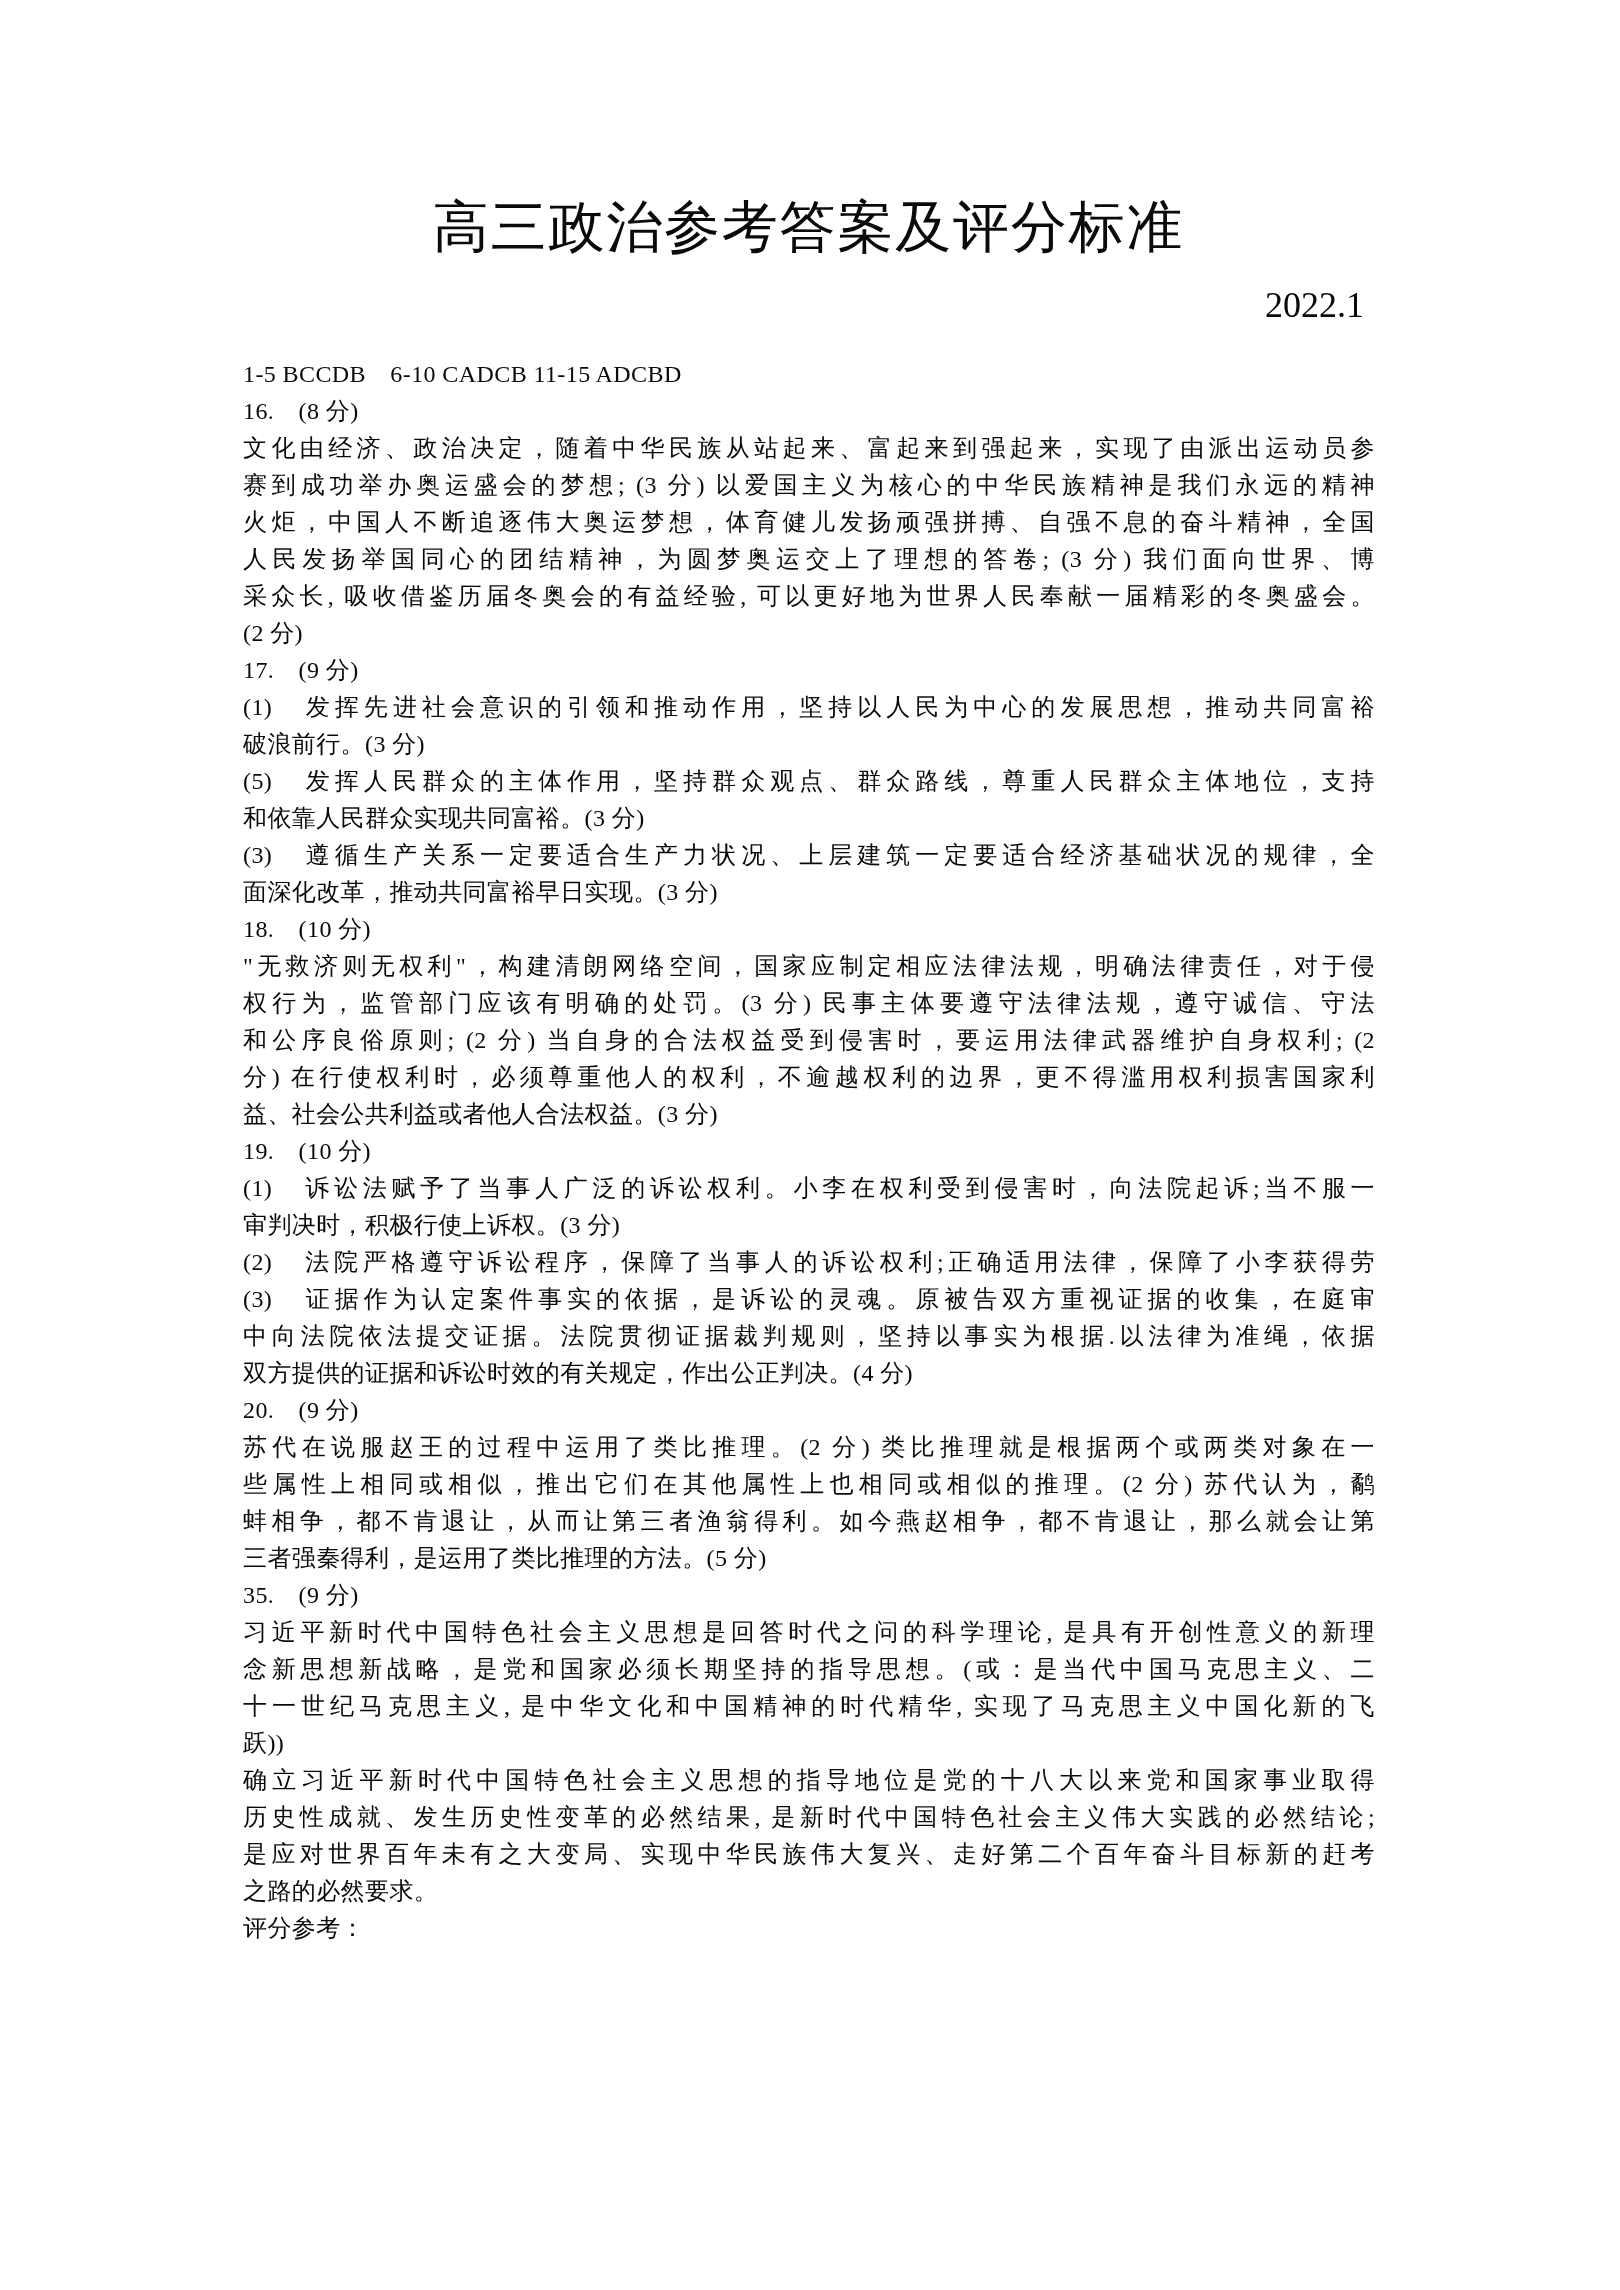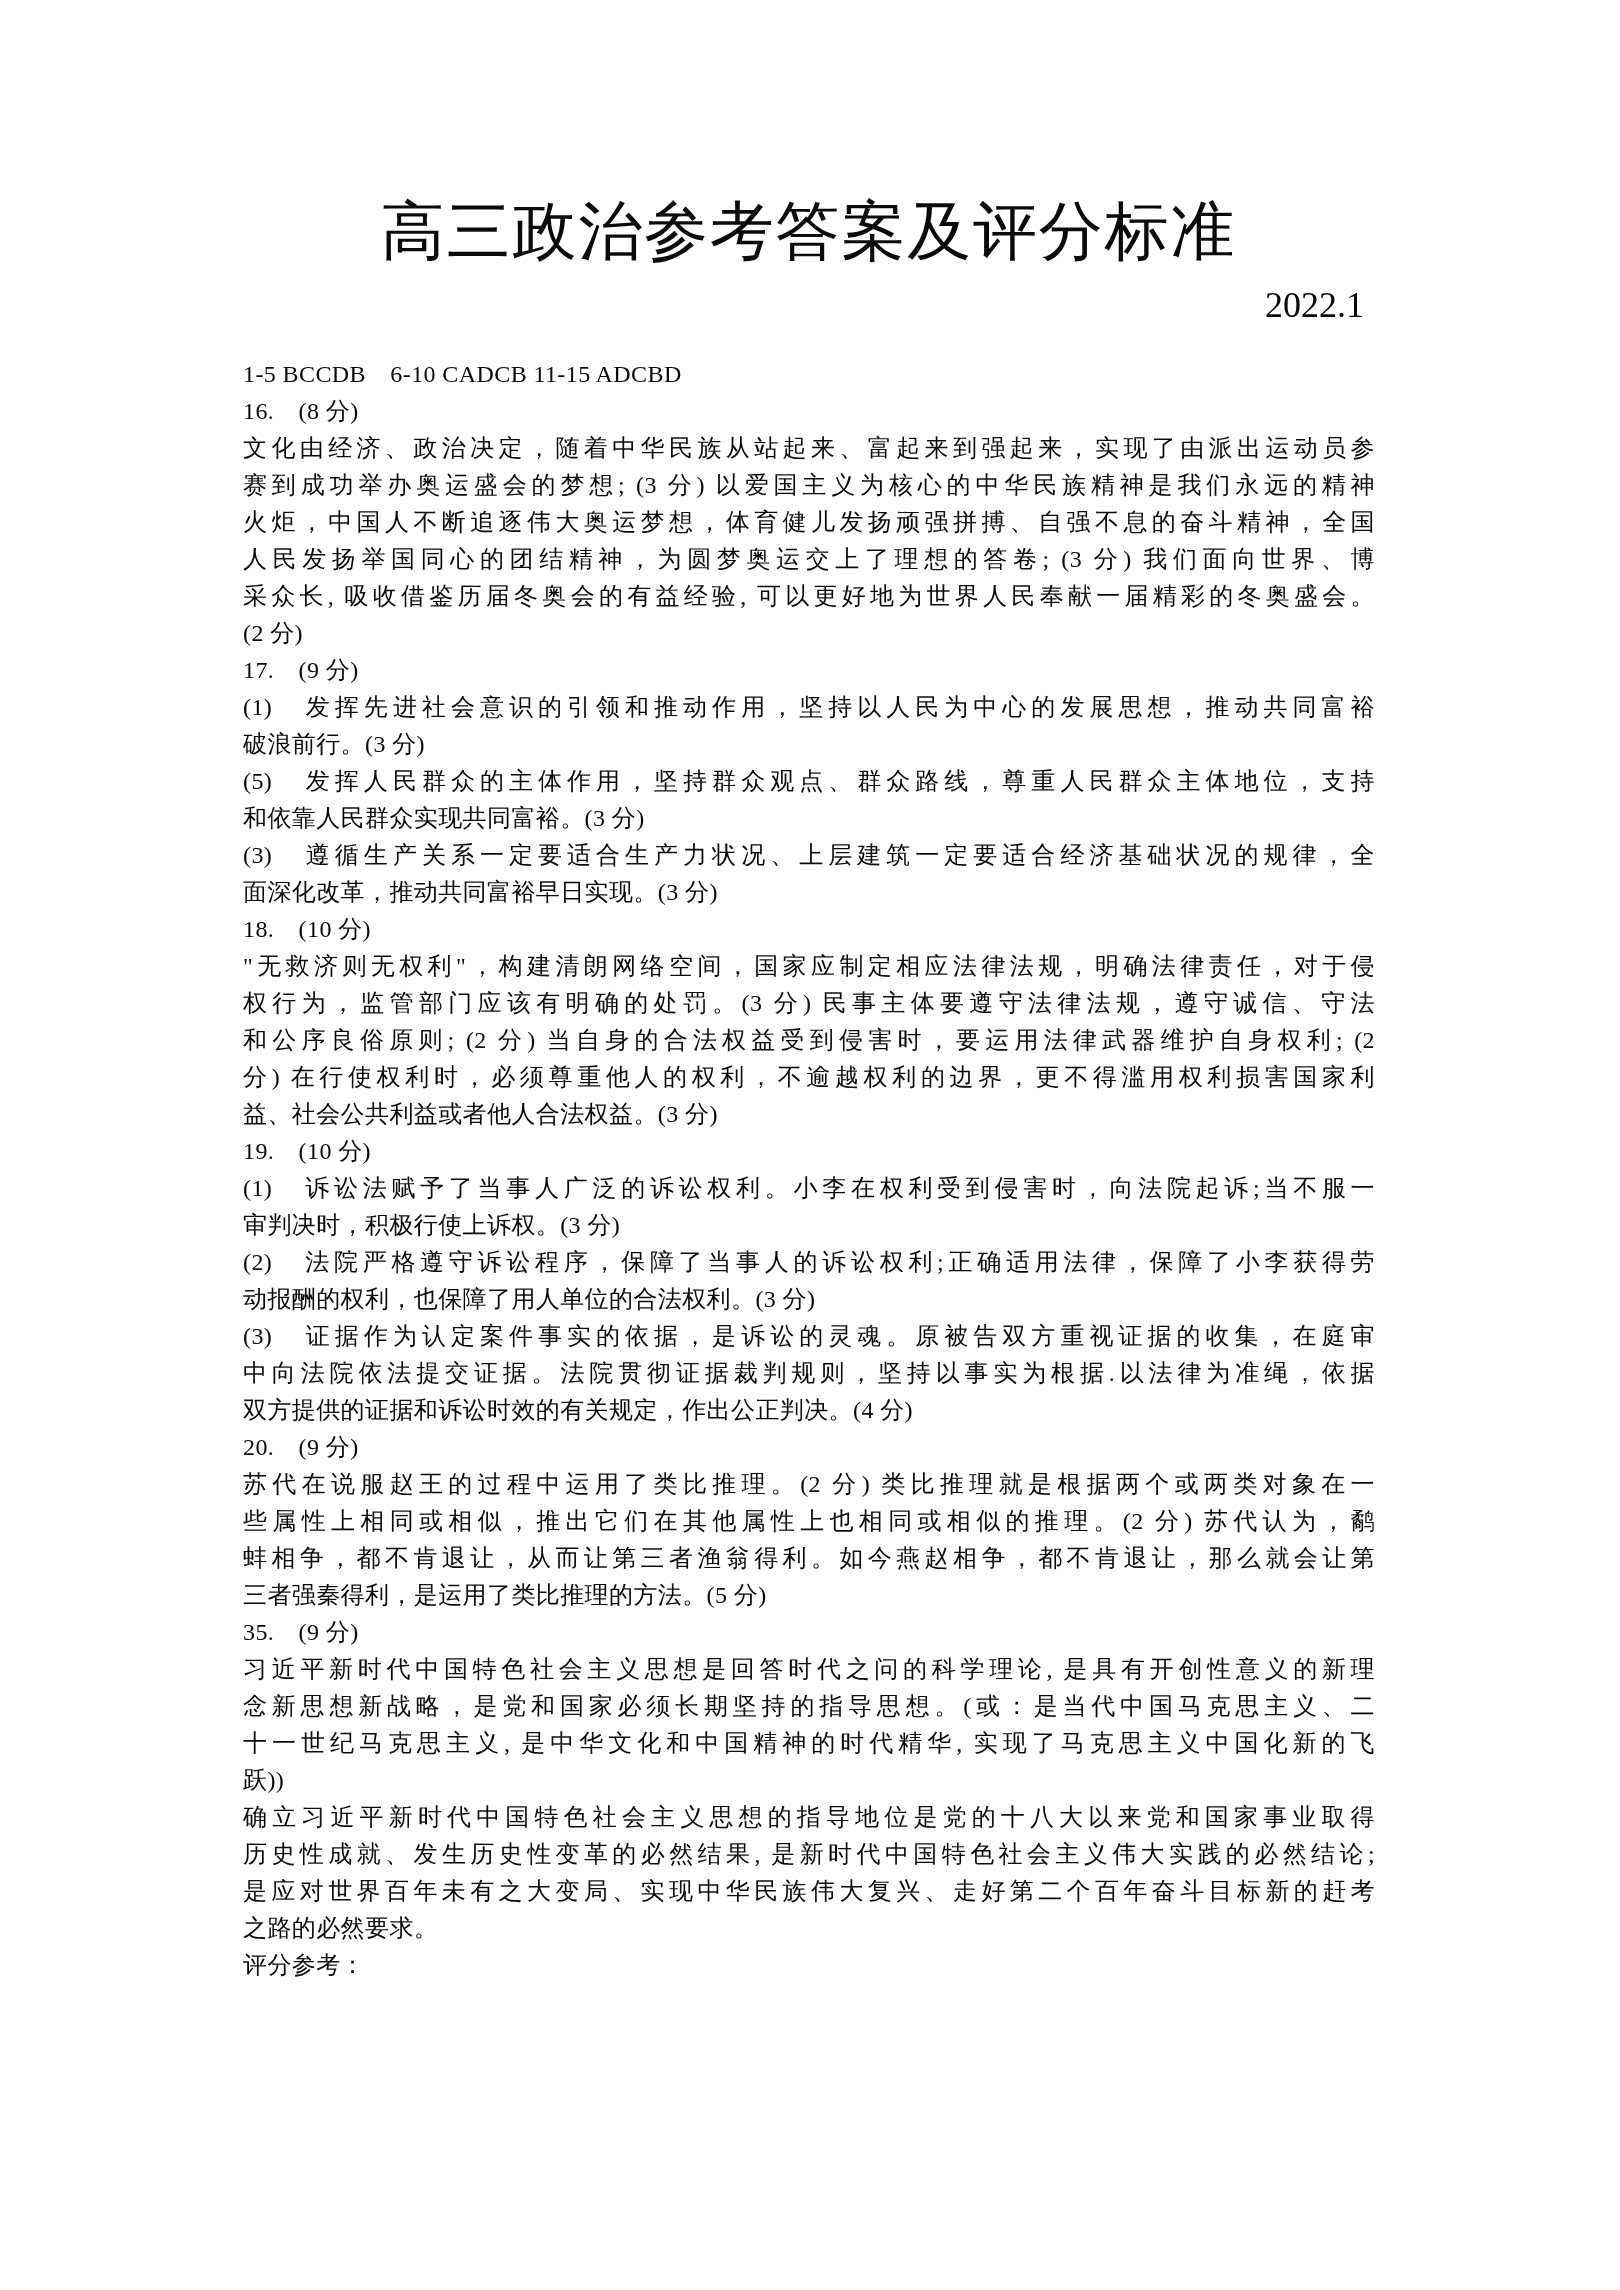--- a/index.html
+++ b/index.html
@@ -12,21 +12,21 @@
     position: relative;
     overflow: hidden;
   }
   .page-title {
     position: absolute;
     top: 197px;
     left: 242px;
     width: 1133px;
     margin: 0;
     text-align: center;
-    font-size: 64px;
+    font-size: 56px;
     font-weight: 500;
     letter-spacing: 1.8px;
     line-height: 1.08;
     white-space: nowrap;
   }
   .doc-date {
     position: absolute;
     top: 286px;
     left: 242px;
     width: 1122px;
@@ -77,21 +77,20 @@
       <div class="line">18.　(10 分)</div>
       <div class="line fill">"无救济则无权利"，构建清朗网络空间，国家应制定相应法律法规，明确法律责任，对于侵</div>
       <div class="line fill">权行为，监管部门应该有明确的处罚。(3 分) 民事主体要遵守法律法规，遵守诚信、守法</div>
       <div class="line fill">和公序良俗原则; (2 分) 当自身的合法权益受到侵害时，要运用法律武器维护自身权利; (2</div>
       <div class="line fill">分) 在行使权利时，必须尊重他人的权利，不逾越权利的边界，更不得滥用权利损害国家利</div>
       <div class="line">益、社会公共利益或者他人合法权益。(3 分)</div>
       <div class="line">19.　(10 分)</div>
       <div class="line fill"> (1)　诉讼法赋予了当事人广泛的诉讼权利。小李在权利受到侵害时，向法院起诉;当不服一</div>
       <div class="line">审判决时，积极行使上诉权。(3 分)</div>
       <div class="line fill"> (2)　法院严格遵守诉讼程序，保障了当事人的诉讼权利;正确适用法律，保障了小李获得劳</div>
-      <div class="line">动报酬的权利，也保障了用人单位的合法权利。(3 分)</div>
       <div class="line fill"> (3)　证据作为认定案件事实的依据，是诉讼的灵魂。原被告双方重视证据的收集，在庭审</div>
       <div class="line fill">中向法院依法提交证据。法院贯彻证据裁判规则，坚持以事实为根据.以法律为准绳，依据</div>
       <div class="line">双方提供的证据和诉讼时效的有关规定，作出公正判决。(4 分)</div>
       <div class="line">20.　(9 分)</div>
       <div class="line fill">苏代在说服赵王的过程中运用了类比推理。(2 分) 类比推理就是根据两个或两类对象在一</div>
       <div class="line fill">些属性上相同或相似，推出它们在其他属性上也相同或相似的推理。(2 分) 苏代认为，鹬</div>
       <div class="line fill">蚌相争，都不肯退让，从而让第三者渔翁得利。如今燕赵相争，都不肯退让，那么就会让第</div>
       <div class="line">三者强秦得利，是运用了类比推理的方法。(5 分)</div>
       <div class="line">35.　(9 分)</div>
       <div class="line fill">习近平新时代中国特色社会主义思想是回答时代之问的科学理论, 是具有开创性意义的新理</div>

